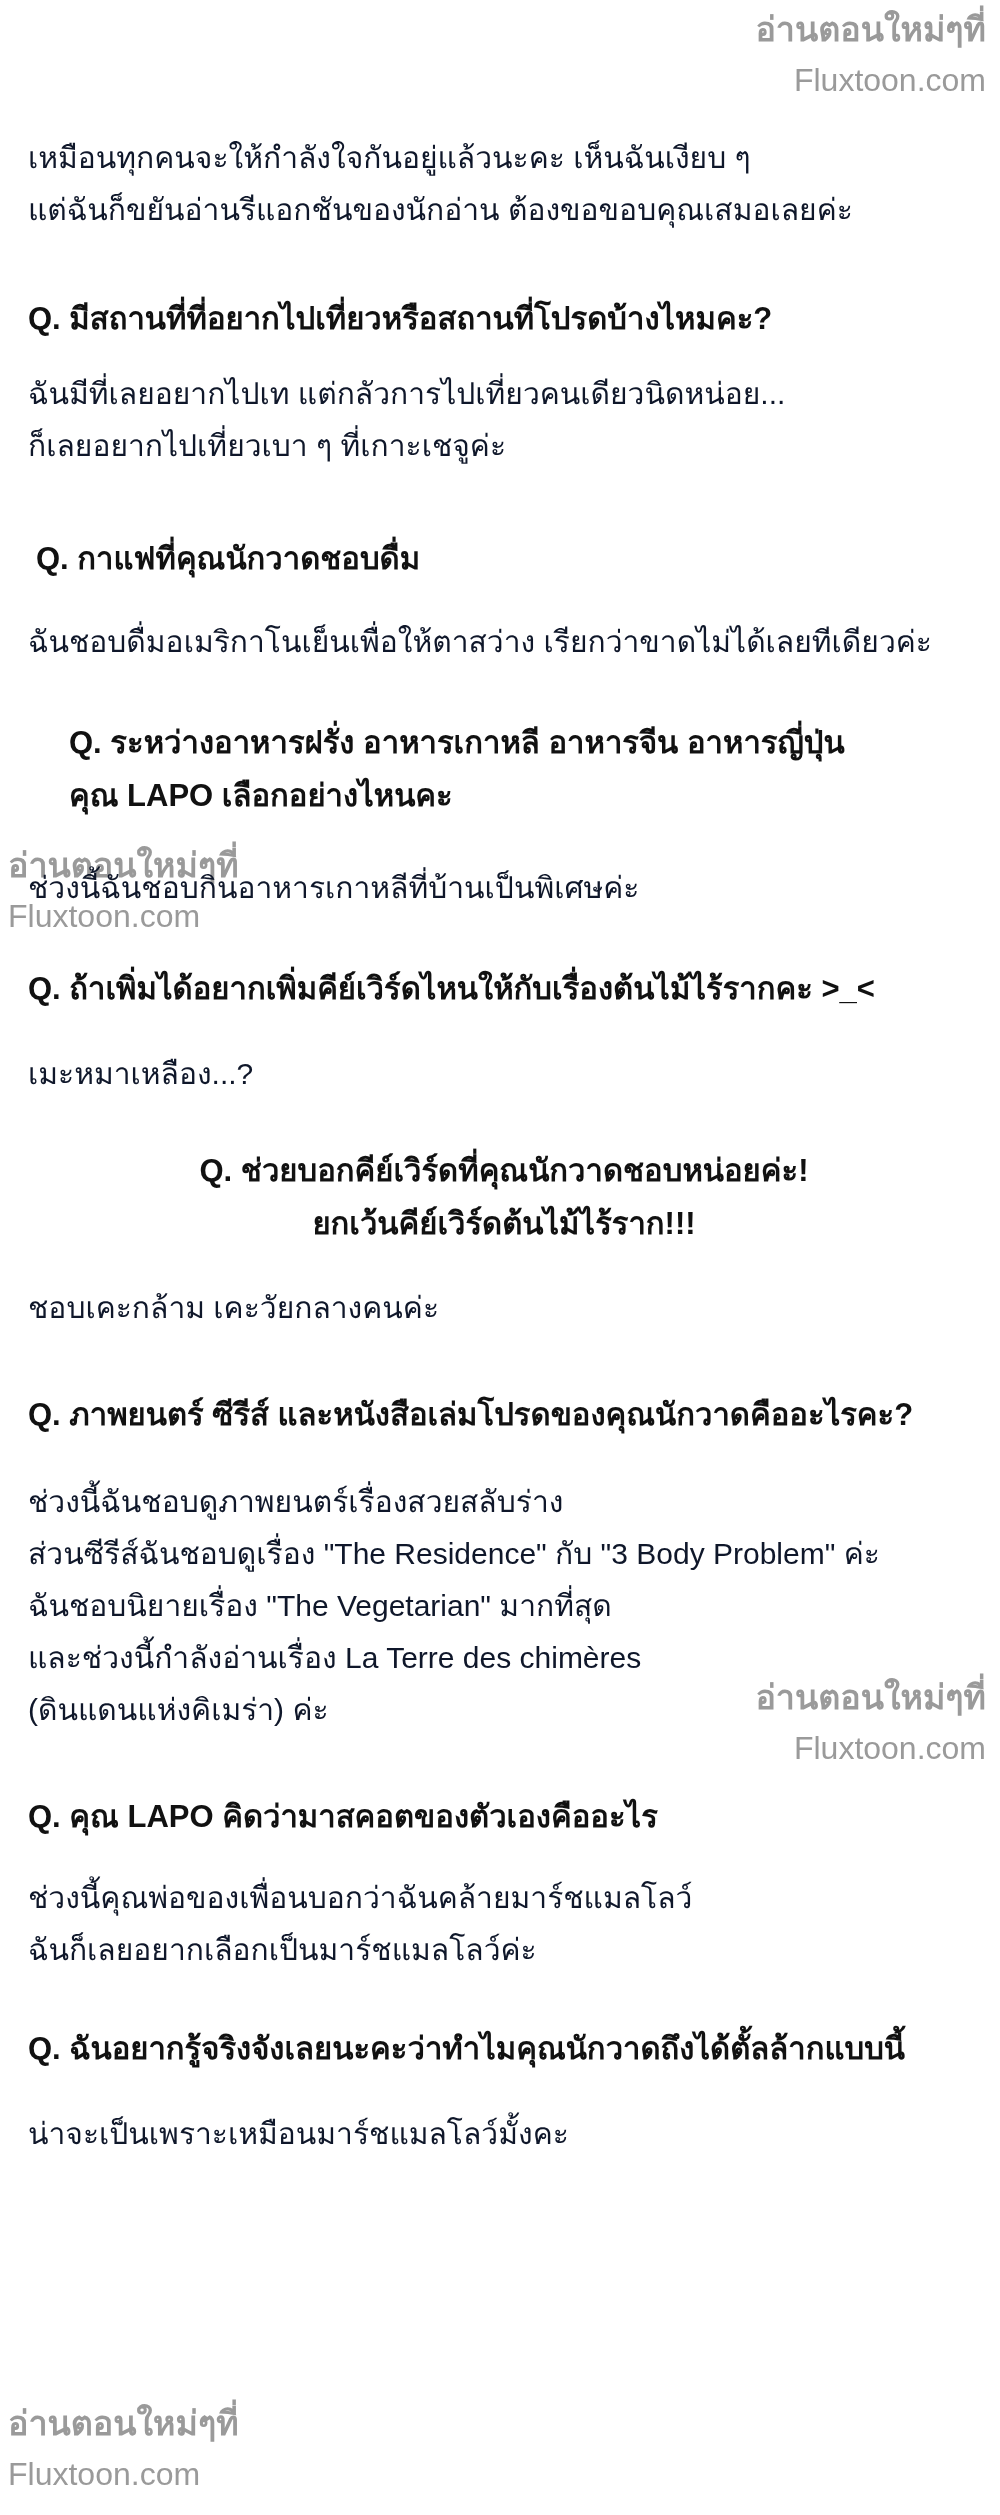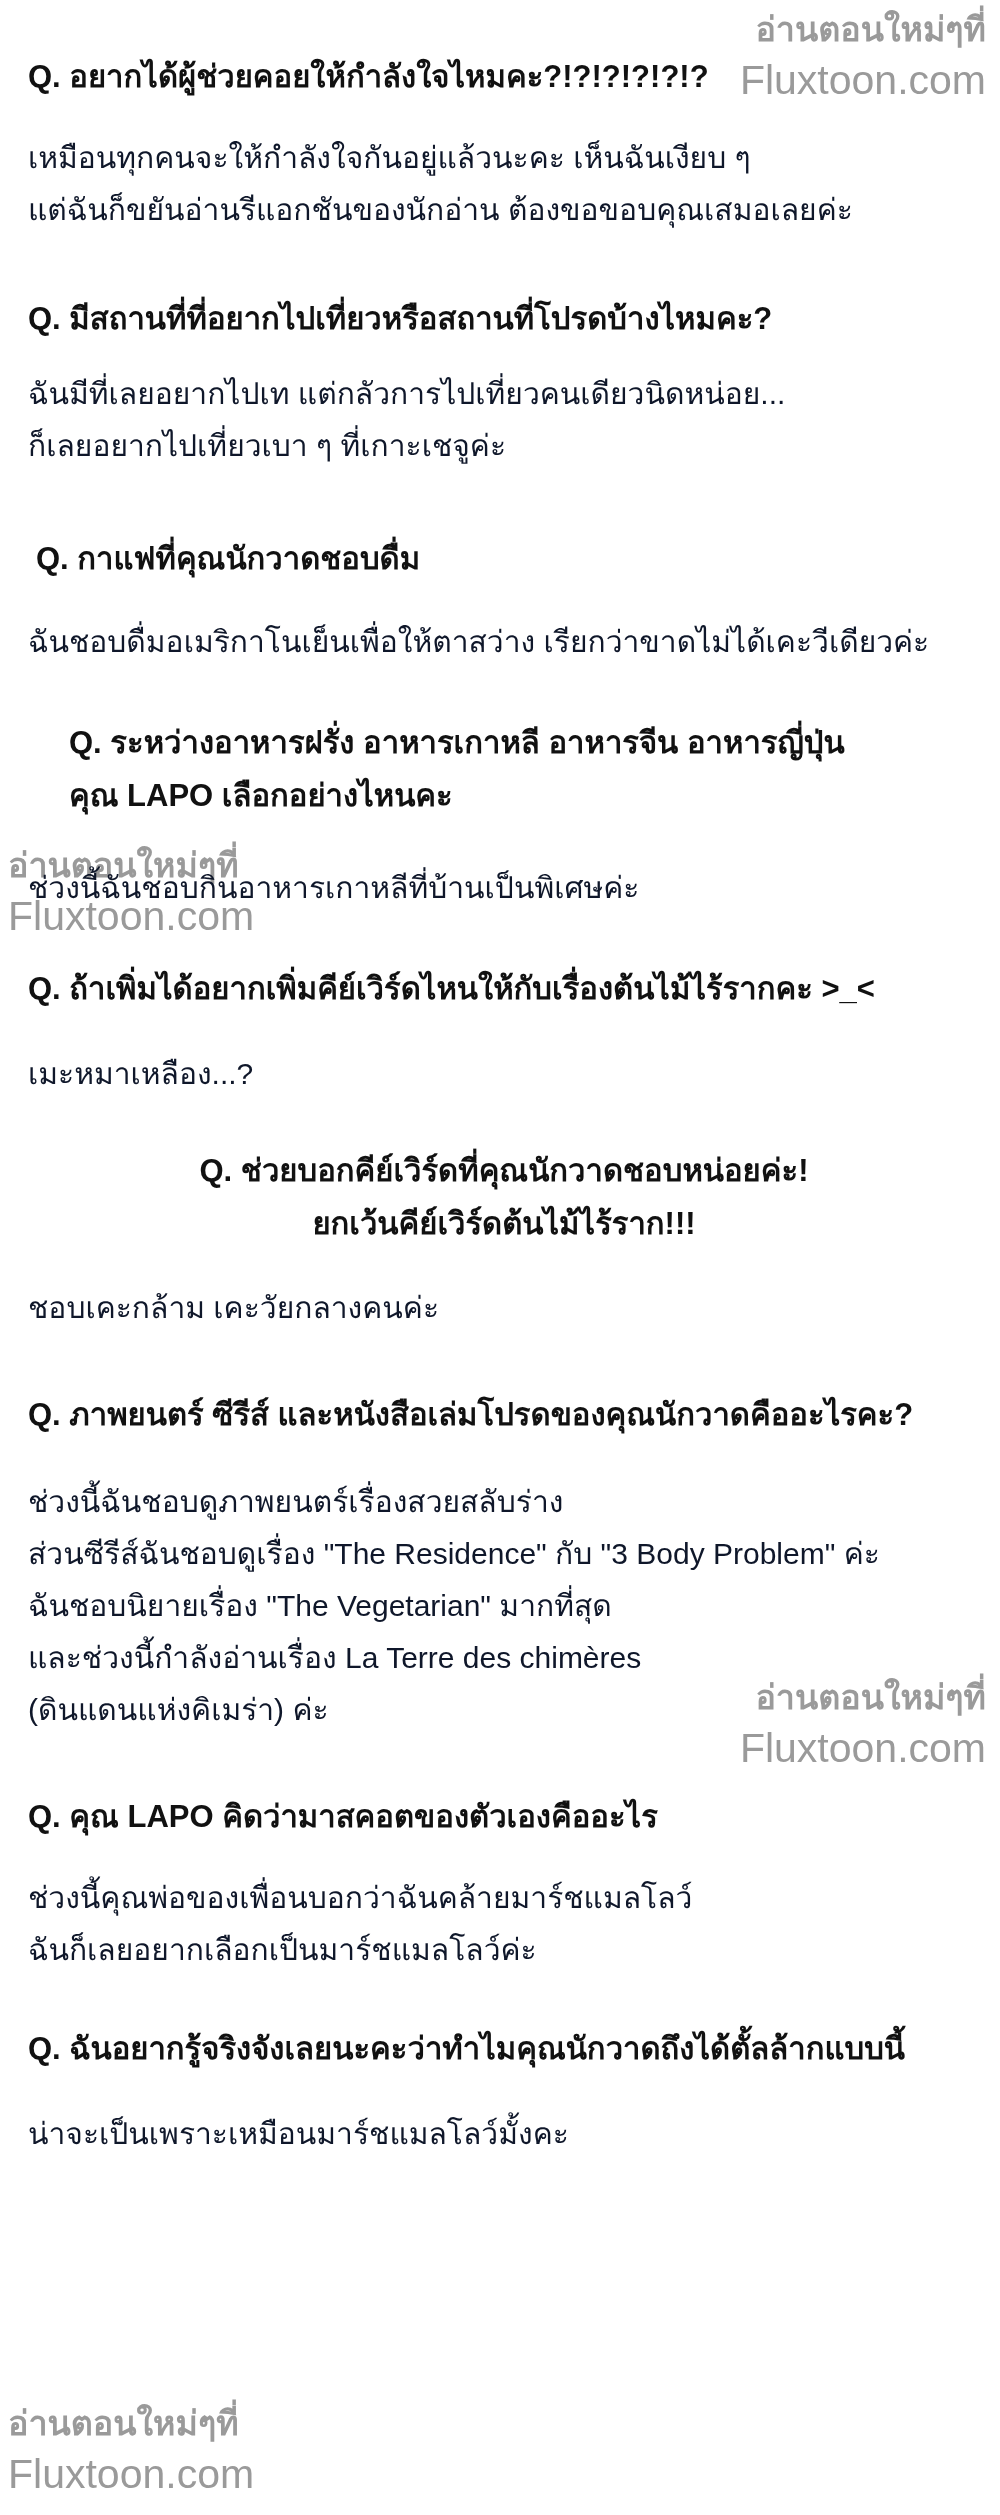--- a/index.html
+++ b/index.html
@@ -36,43 +36,42 @@
     z-index: 2;
   }
   .wm {
     position: absolute;
     z-index: 1;
     line-height: 51px;
     color: #9a9a9a;
     white-space: nowrap;
   }
   .wm .wm-th { font-size: 34px; font-weight: 700; display: block; }
-  .wm .wm-en { font-size: 41px; font-weight: 400; display: block; }
+  .wm .wm-en { font-size: 32px; font-weight: 400; display: block; }
   .wm-right { text-align: right; }
 </style>
 </head>
 <body>
 
 <div class="page">
 
   <div class="wm wm-right" style="top: 4px; right: 14px;">
     <span class="wm-th">อ่านตอนใหม่ๆที่</span>
     <span class="wm-en">Fluxtoon.com</span>
   </div>
 
-  <div class="q" style="top: 50px;">Q. อยากได้ผู้ช่วยคอยให้กำลังใจไหมคะ?!?!?!?!?!?</div>
   <div class="a" style="top: 132px;">เหมือนทุกคนจะให้กำลังใจกันอยู่แล้วนะคะ เห็นฉันเงียบ ๆ
 แต่ฉันก็ขยันอ่านรีแอกชันของนักอ่าน ต้องขอขอบคุณเสมอเลยค่ะ</div>
 
   <div class="q" style="top: 292px;">Q. มีสถานที่ที่อยากไปเที่ยวหรือสถานที่โปรดบ้างไหมคะ?</div>
   <div class="a" style="top: 368px;">ฉันมีที่เลยอยากไปเท แต่กลัวการไปเที่ยวคนเดียวนิดหน่อย...
 ก็เลยอยากไปเที่ยวเบา ๆ ที่เกาะเชจูค่ะ</div>
 
   <div class="q" style="top: 532px; margin-left: 8px;">Q. กาแฟที่คุณนักวาดชอบดื่ม</div>
-  <div class="a" style="top: 616px;">ฉันชอบดื่มอเมริกาโนเย็นเพื่อให้ตาสว่าง เรียกว่าขาดไม่ได้เคะวีเดียวค่ะ</div>
+  <div class="a" style="top: 616px;">ฉันชอบดื่มอเมริกาโนเย็นเพื่อให้ตาสว่าง เรียกว่าขาดไม่ได้เลยทีเดียวค่ะ</div>
 
   <div class="q" style="top: 716px; margin-left: 41px;">Q. ระหว่างอาหารฝรั่ง อาหารเกาหลี อาหารจีน อาหารญี่ปุ่น
 คุณ LAPO เลือกอย่างไหนคะ</div>
 
   <div class="wm" style="top: 840px; left: 8px;">
     <span class="wm-th">อ่านตอนใหม่ๆที่</span>
     <span class="wm-en">Fluxtoon.com</span>
   </div>
   <div class="a" style="top: 862px;">ช่วงนี้ฉันชอบกินอาหารเกาหลีที่บ้านเป็นพิเศษค่ะ</div>
 

